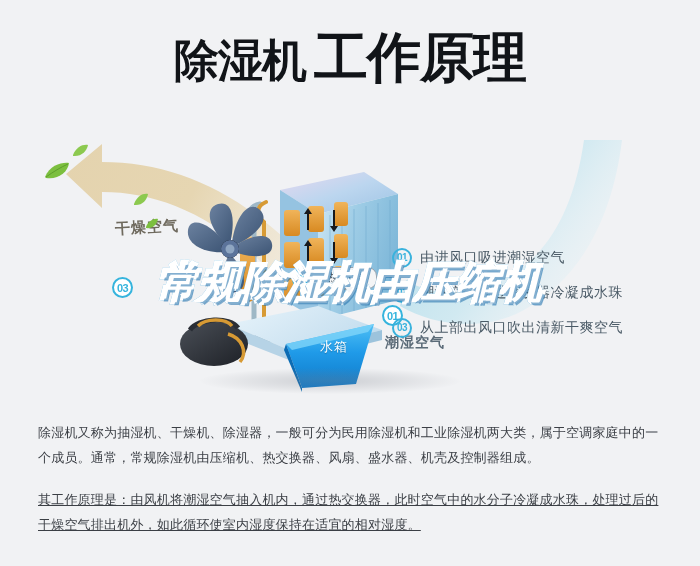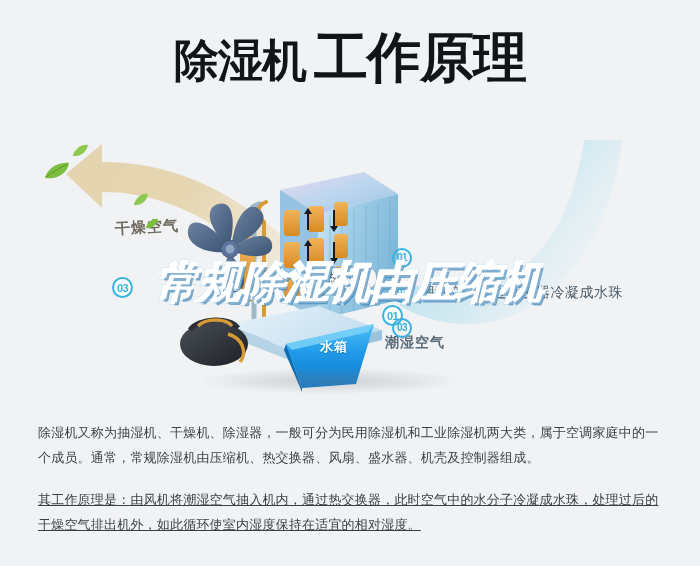--- a/index.html
+++ b/index.html
@@ -83,21 +83,21 @@
     position:absolute;left:385px;top:216px;
     font-size:14px;color:#5b6b78;font-weight:bold;letter-spacing:1px;
   }
 
   
   .machine{position:absolute;left:168px;top:30px;width:235px;height:250px;}
   .machine svg{display:block;}
 
   .tank-label{
     position:absolute;left:320px;top:338px;
-    font-size:13px;color:#ffffff;font-weight:bold;letter-spacing:1px;
+    font-size:13px;color:#ffffff;font-weight:normal;letter-spacing:1px;
     text-shadow:0 1px 1px rgba(0,0,0,.25);
   }
 
   .ground-shadow{
     position:absolute;left:200px;top:368px;width:260px;height:26px;
     background:radial-gradient(ellipse at 50% 50%, rgba(120,125,135,.30) 0%, rgba(120,125,135,.12) 45%, rgba(120,125,135,0) 72%);
     border-radius:50%;
   }
 
   
@@ -322,27 +322,29 @@
     <div class="bubble">热交换器</div>
     <div class="humid-label">潮湿空气</div>
   </div>
 
   <div class="tank-label">水箱</div>
   <div class="ground-shadow"></div>
 
   <div class="steps">
     <div class="step">
       <div class="snum">01</div>
+      <div class="stext">由进风口吸进潮湿空气</div>
     </div>
     <div class="step">
       <div class="snum">02</div>
       <div class="stext">潮湿空气经过蒸发器冷凝成水珠</div>
     </div>
     <div class="step">
       <div class="snum">03</div>
+      <div class="stext">从上部出风口吹出清新干爽空气</div>
     </div>
   </div>
 
   <div class="watermark">
     <span>常规除湿机由压缩机</span>
   </div>
 
   <div class="copy">
     <p>除湿机又称为抽湿机、干燥机、除湿器，一般可分为民用除湿机和工业除湿机两大类，属于空调家庭中的一个成员。通常，常规除湿机由压缩机、热交换器、风扇、盛水器、机壳及控制器组成。</p>
     <p class="gap">其工作原理是：由风机将潮湿空气抽入机内，通过热交换器，此时空气中的水分子冷凝成水珠，处理过后的干燥空气排出机外，如此循环使室内湿度保持在适宜的相对湿度。</p>

